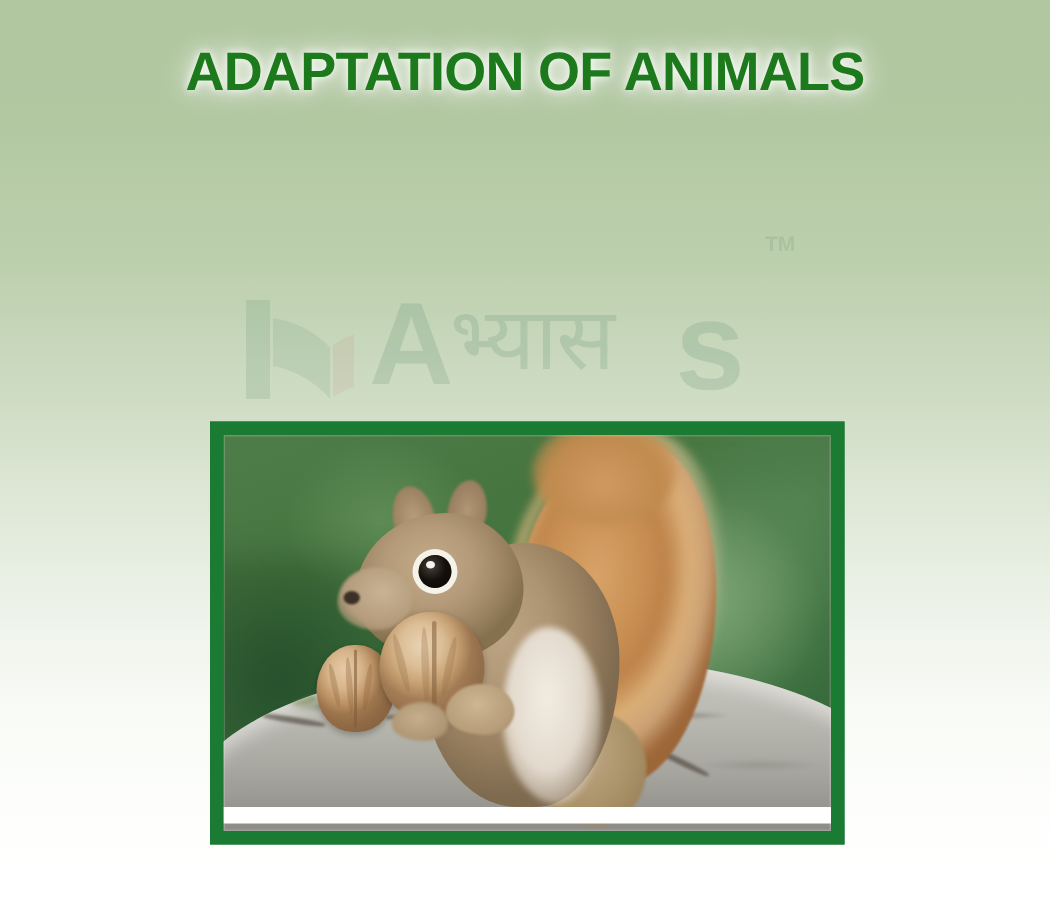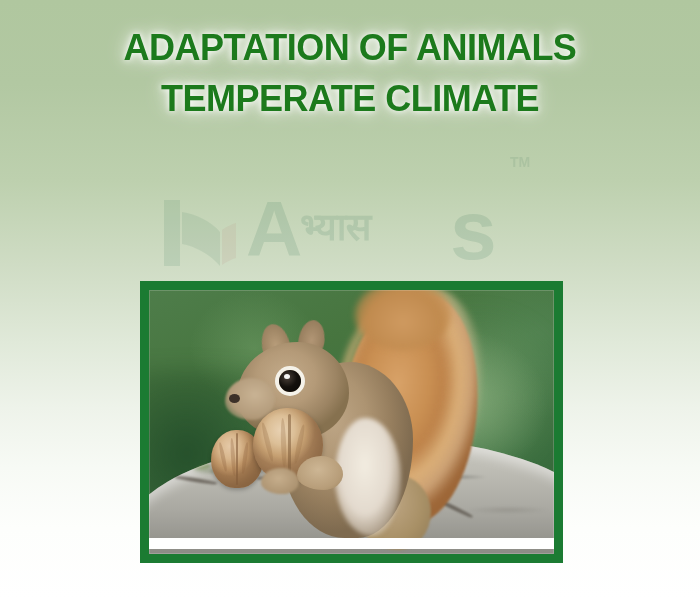--- a/index.html
+++ b/index.html
@@ -53,22 +53,22 @@
     font-size: 78px;
     font-weight: 700;
     color: #2f6f4f;
     letter-spacing: -2px;
     line-height: 78px;
   }
   #watermark .wm-dev {
     position: absolute;
     left: 140px;
     top: 6px;
-    font-size: 38px;
-    font-weight: 700;
+    font-size: 58px;
+    font-weight: 400;
     color: #2f6f4f;
     line-height: 62px;
     letter-spacing: -1px;
   }
   #watermark .wm-script {
     position: absolute;
     left: 150px;
     top: 54px;
     font-size: 28px;
     font-style: italic;
@@ -460,21 +460,20 @@
       <path d="M62 34 C68 30 72 28 76 27 L76 62 C72 63 68 65 62 69 Z" fill="#b4504f" opacity="0.55"></path>
     </svg>
     <span class="wm-a">A</span>
     <span class="wm-dev">भ्यास</span>
     <span class="wm-s">s</span>
     <span class="wm-tm">TM</span>
   </div>
 
   <div id="title-block">
     <span class="tline">ADAPTATION OF ANIMALS</span>
-    <span class="tline">TEMPERATE CLIMATE</span>
   </div>
 
   <div id="photo-frame">
     <div id="photo">
 
       <div class="bg-base"></div>
       <div class="bg-dark-left"></div>
       <div class="bg-light-right"></div>
 
       <div class="rock"></div>

